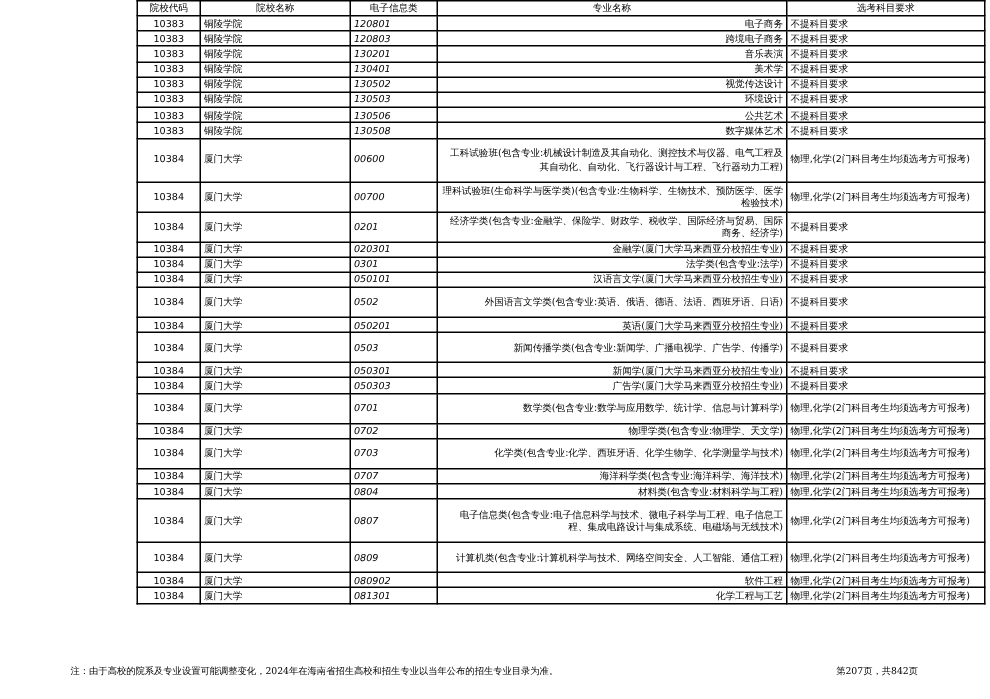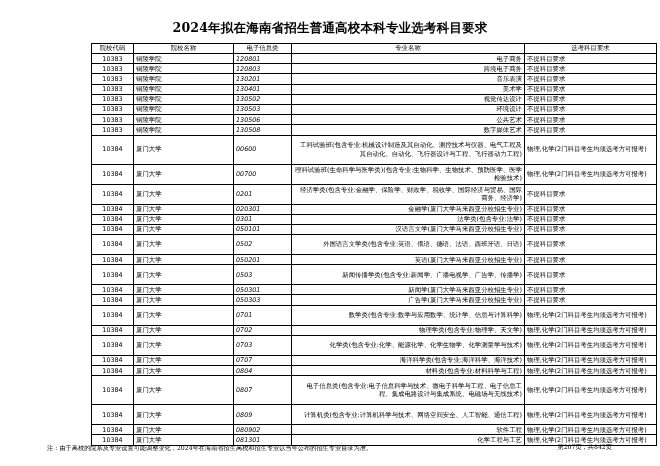--- a/index.html
+++ b/index.html
@@ -92,21 +92,20 @@
   .footer-page {
     white-space: nowrap;
     text-align: right;
   }
 </style>
 </head>
 <body>
 
 <div id="page">
 
-  <div class="doc-title">2024年拟在海南省招生普通高校本科专业选考科目要求</div>
 
   <div class="table-wrap">
     <table class="subject-table">
       <colgroup>
         <col class="col-code">
         <col class="col-school">
         <col class="col-mcode">
         <col class="col-mname">
         <col class="col-req">
       </colgroup>
@@ -264,21 +263,21 @@
             <td class="c-code">10384</td>
             <td class="c-school">厦门大学</td>
             <td class="c-mcode">0702</td>
             <td class="c-mname">物理学类(包含专业:物理学、天文学)</td>
             <td class="c-req">物理,化学(2门科目考生均须选考方可报考)</td>
           </tr>
           <tr class="row-2line">
             <td class="c-code">10384</td>
             <td class="c-school">厦门大学</td>
             <td class="c-mcode">0703</td>
-            <td class="c-mname">化学类(包含专业:化学、能源化学、化学生物学、化学测量学与技术)</td>
+            <td class="c-mname">化学类(包含专业:化学、西班牙语、化学生物学、化学测量学与技术)</td>
             <td class="c-req">物理,化学(2门科目考生均须选考方可报考)</td>
           </tr>
           <tr class="row-1line">
             <td class="c-code">10384</td>
             <td class="c-school">厦门大学</td>
             <td class="c-mcode">0707</td>
             <td class="c-mname">海洋科学类(包含专业:海洋科学、海洋技术)</td>
             <td class="c-req">物理,化学(2门科目考生均须选考方可报考)</td>
           </tr>
           <tr class="row-1line">

